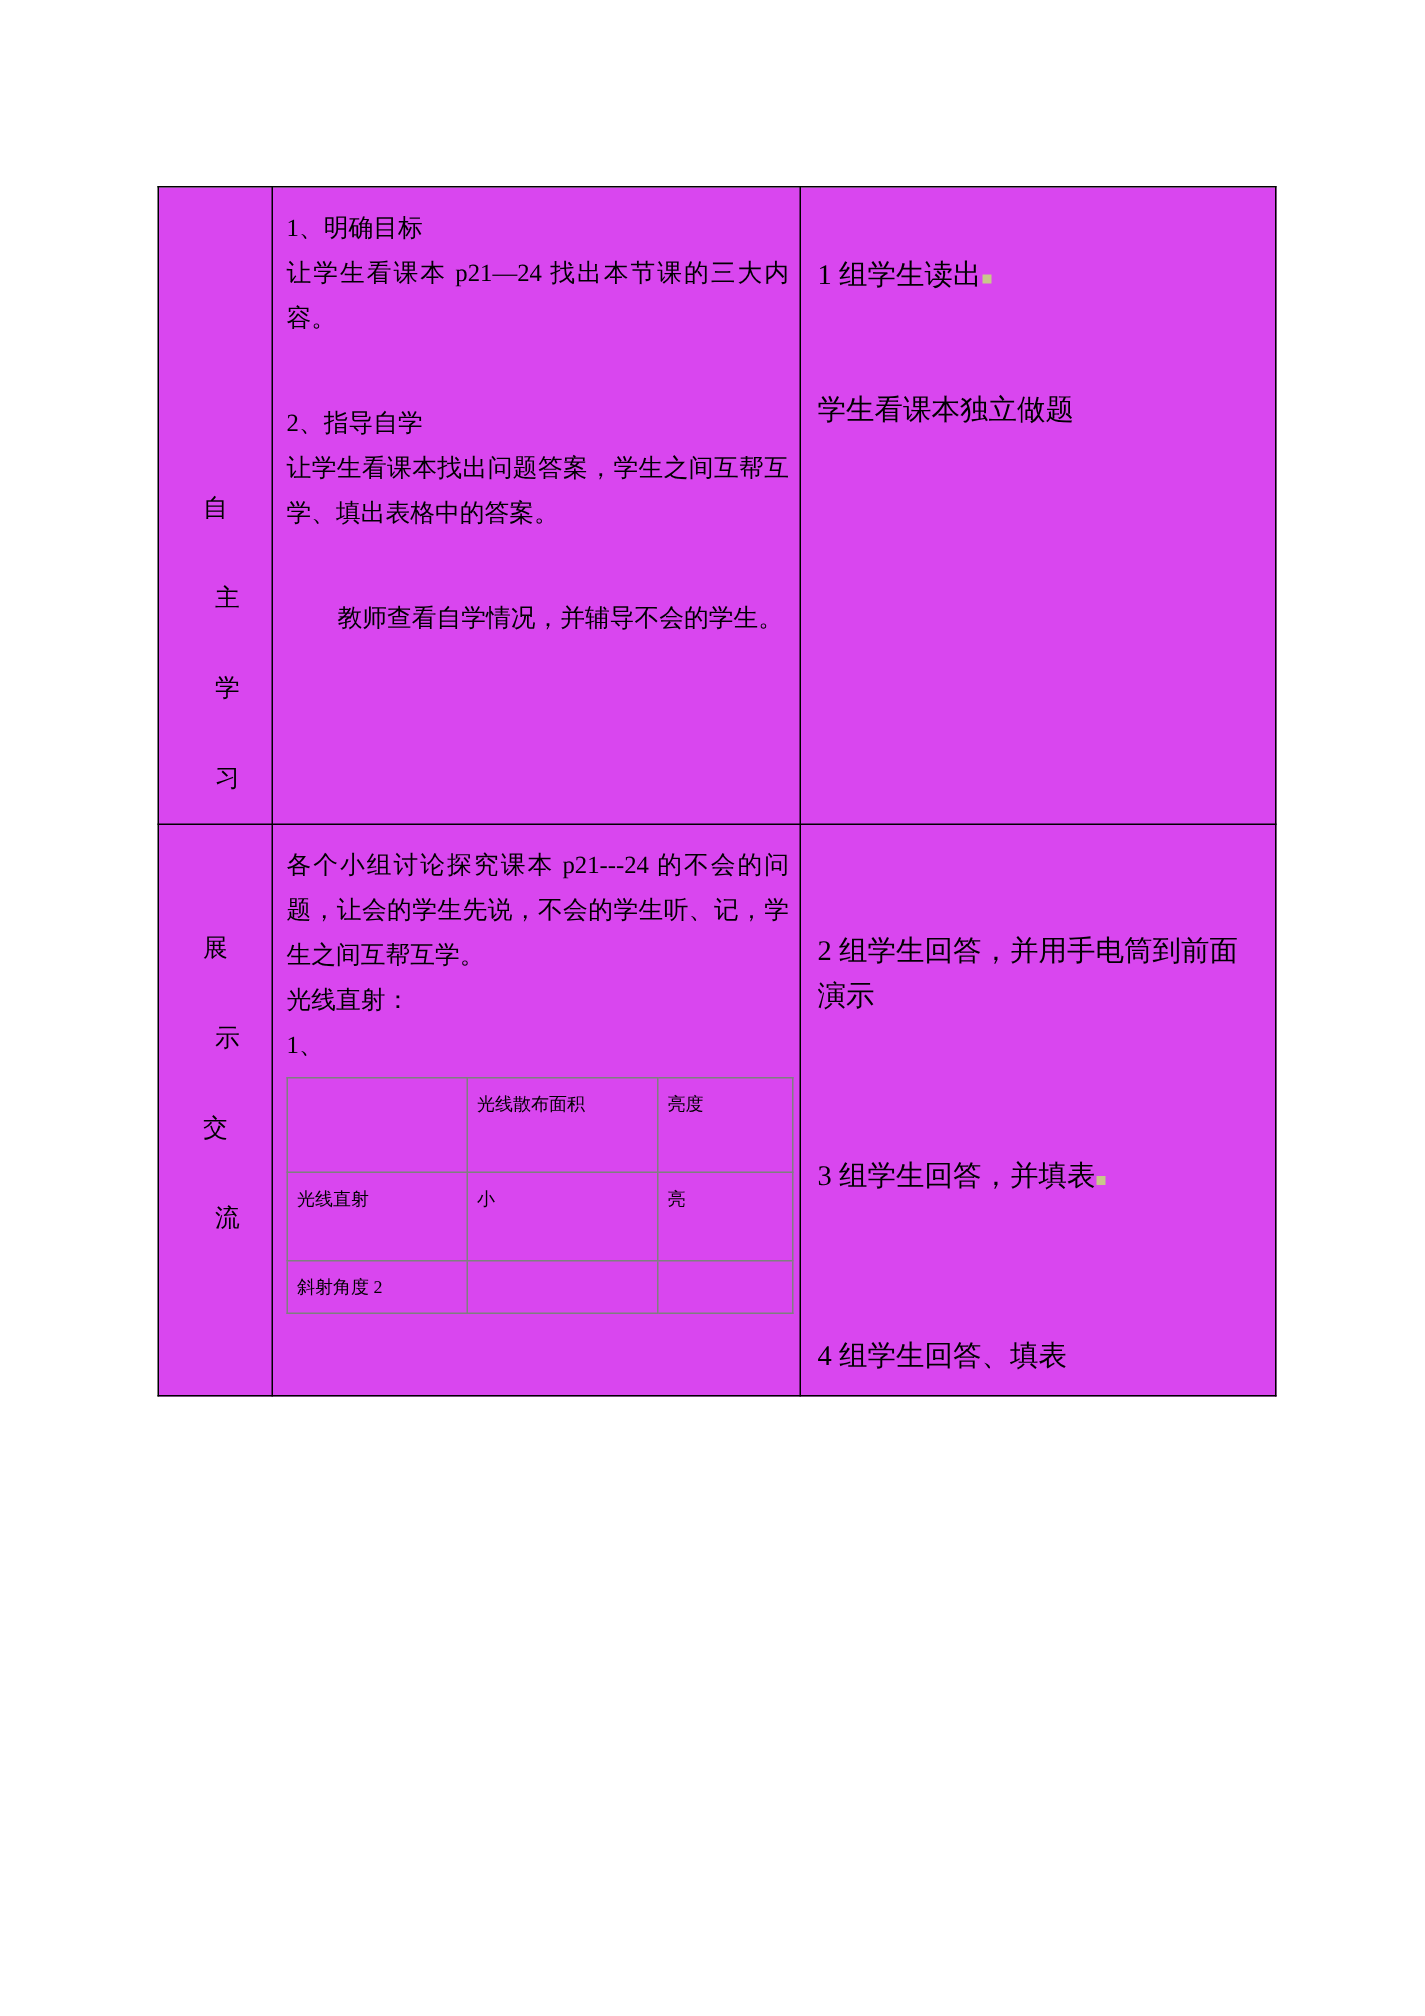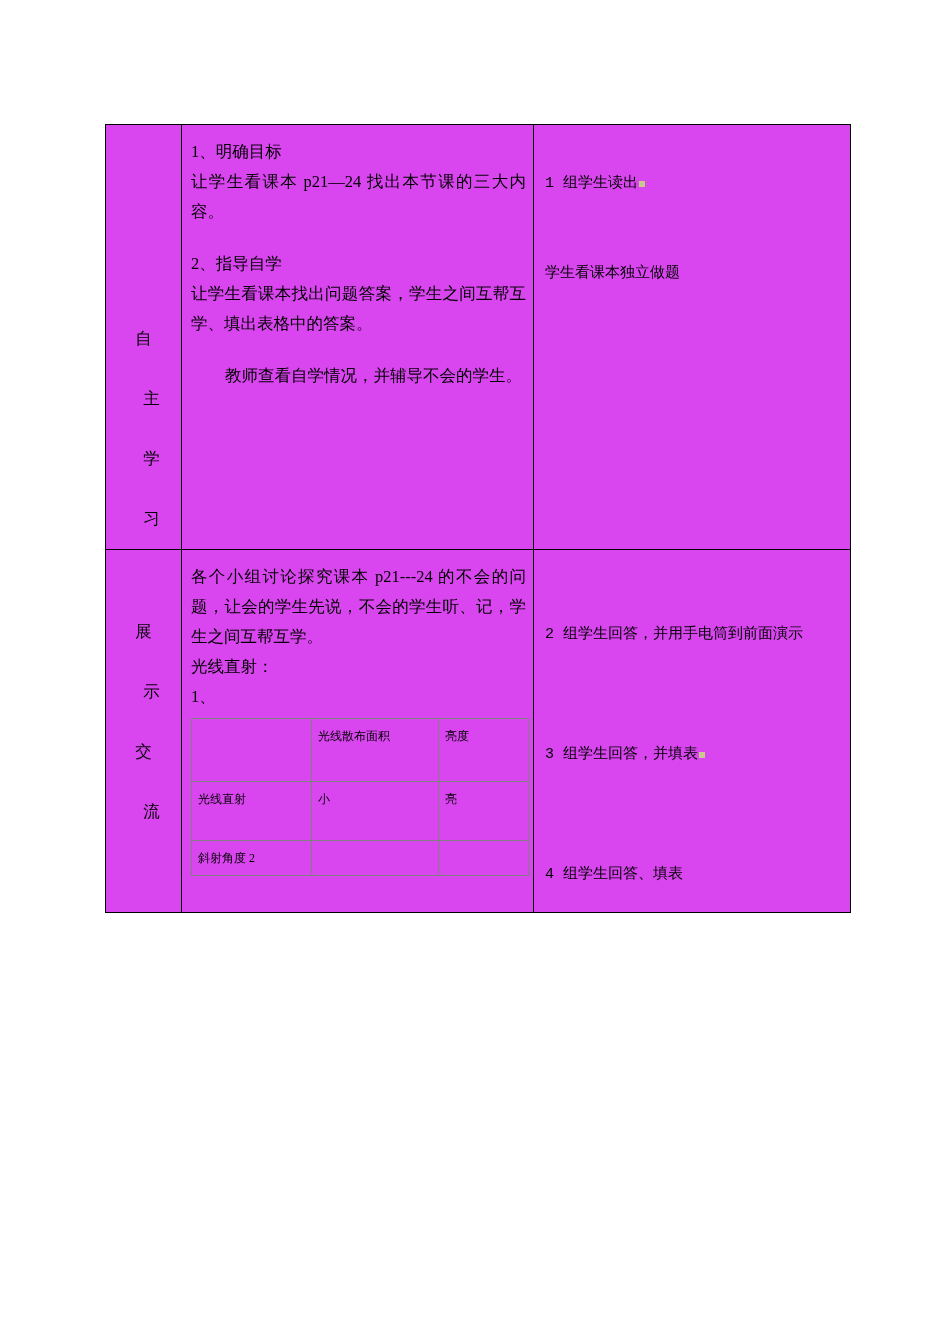--- a/index.html
+++ b/index.html
@@ -64,27 +64,26 @@
   
   .body-cell {
     padding: 12px 7px 10px 9px;
     font-size: 16.5px;
     line-height: 30px;
     text-align: justify;
     text-justify: inter-ideograph;
   }
   .notes-cell {
     padding: 12px 7px 10px 11px;
-    font-size: 15px;
+    font-size: 19px;
     line-height: 30px;
-    font-family: Liberation Mono, monospace;
   }
 
   .para { margin: 0; }
-  .para.gap-before { margin-top: 22px; }
+  .para.gap-before { margin-top: 40px; }
   .para.indent2 { text-indent: 34px; }
 
   .mark {
     display: inline-block;
     width: 6px;
     height: 6px;
     background: #c8c88a;
     vertical-align: baseline;
     margin-left: 1px;
   }

